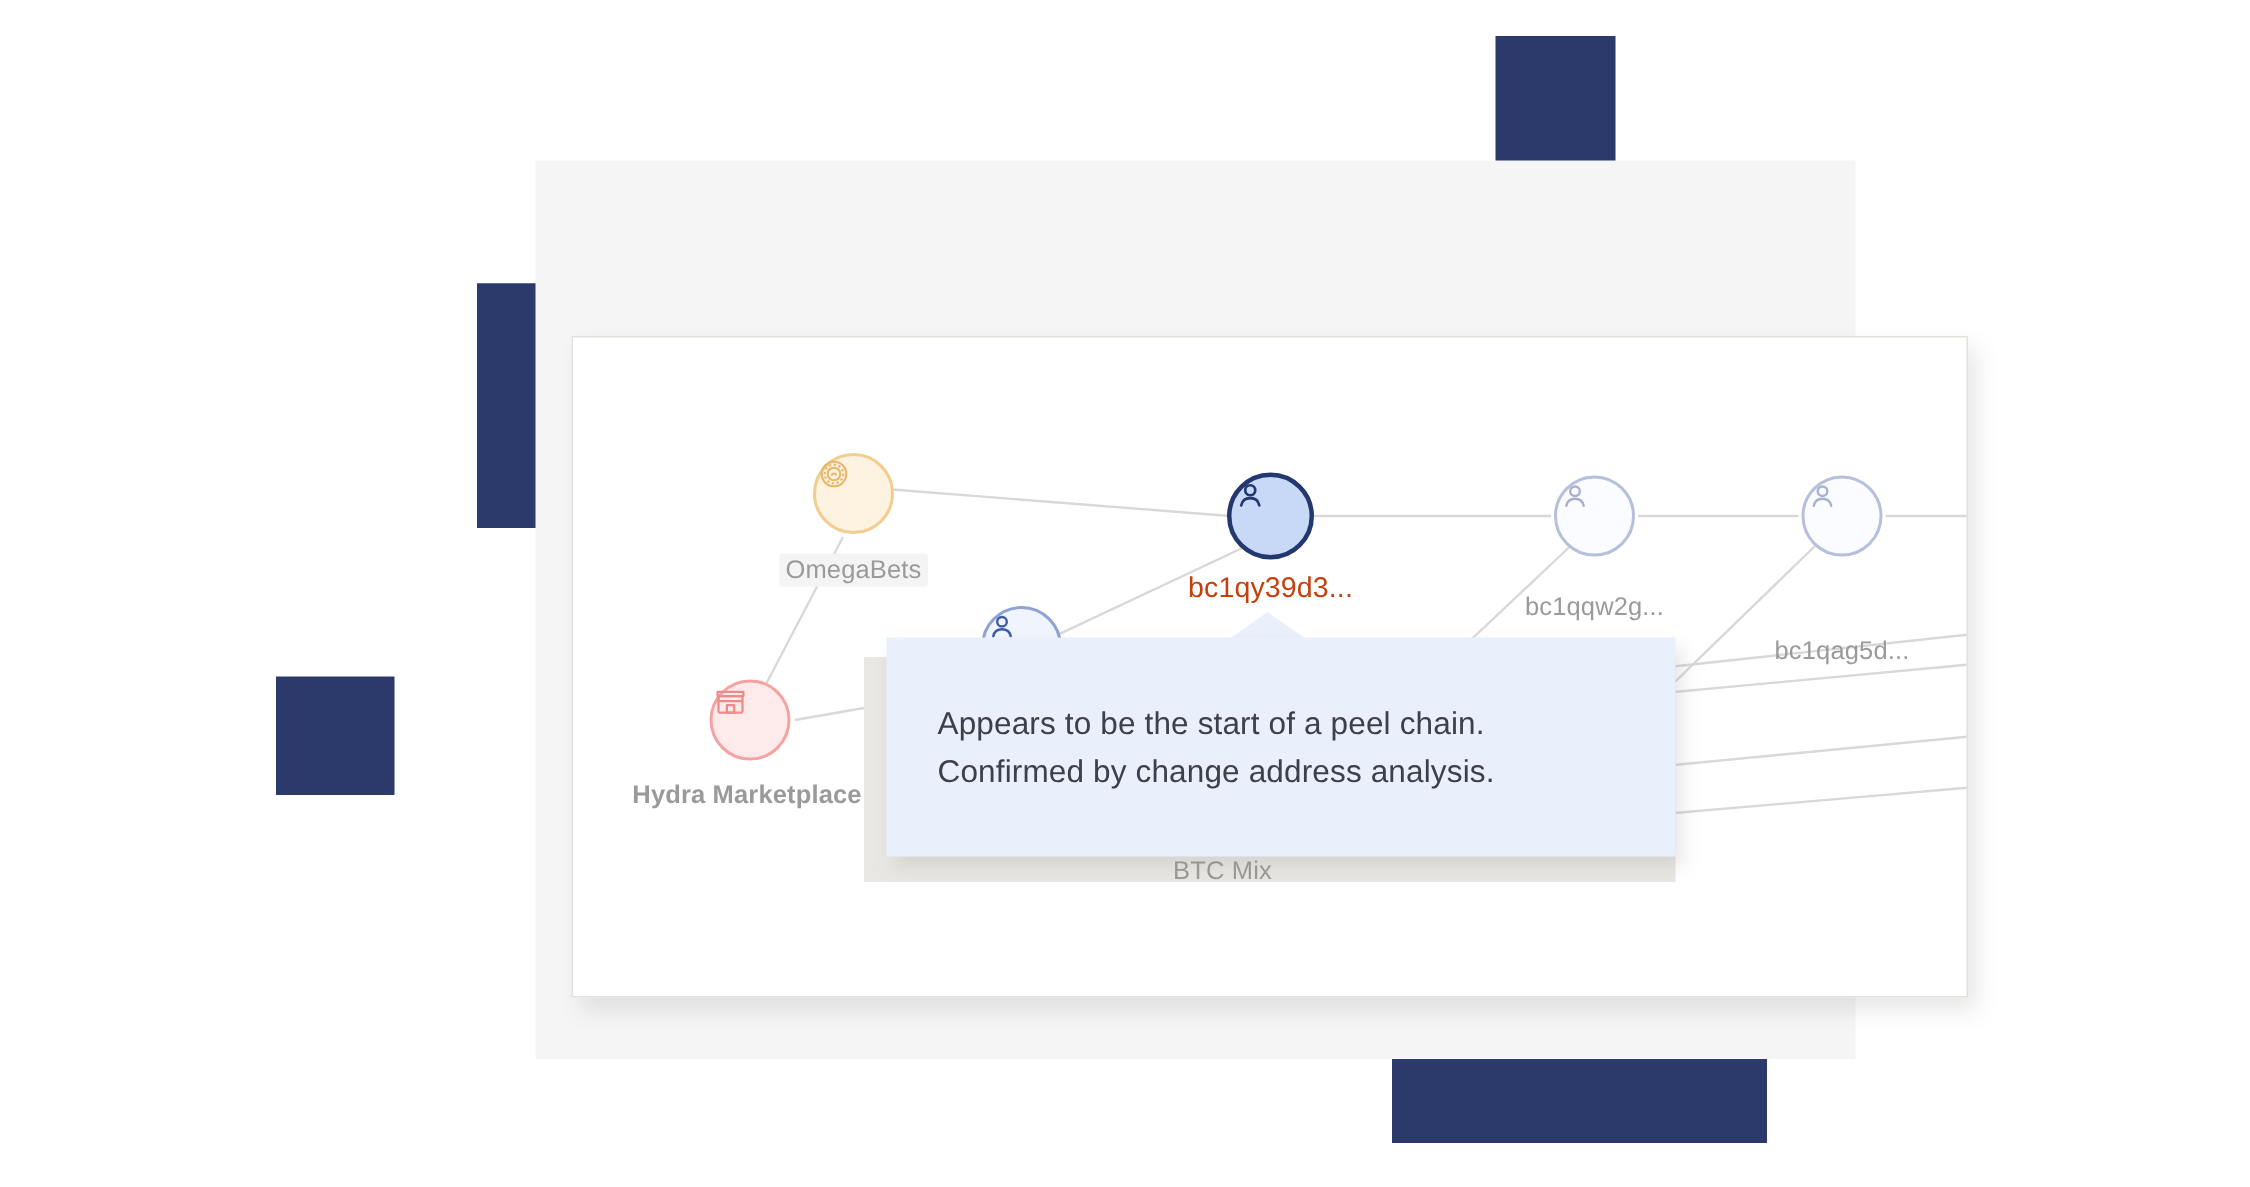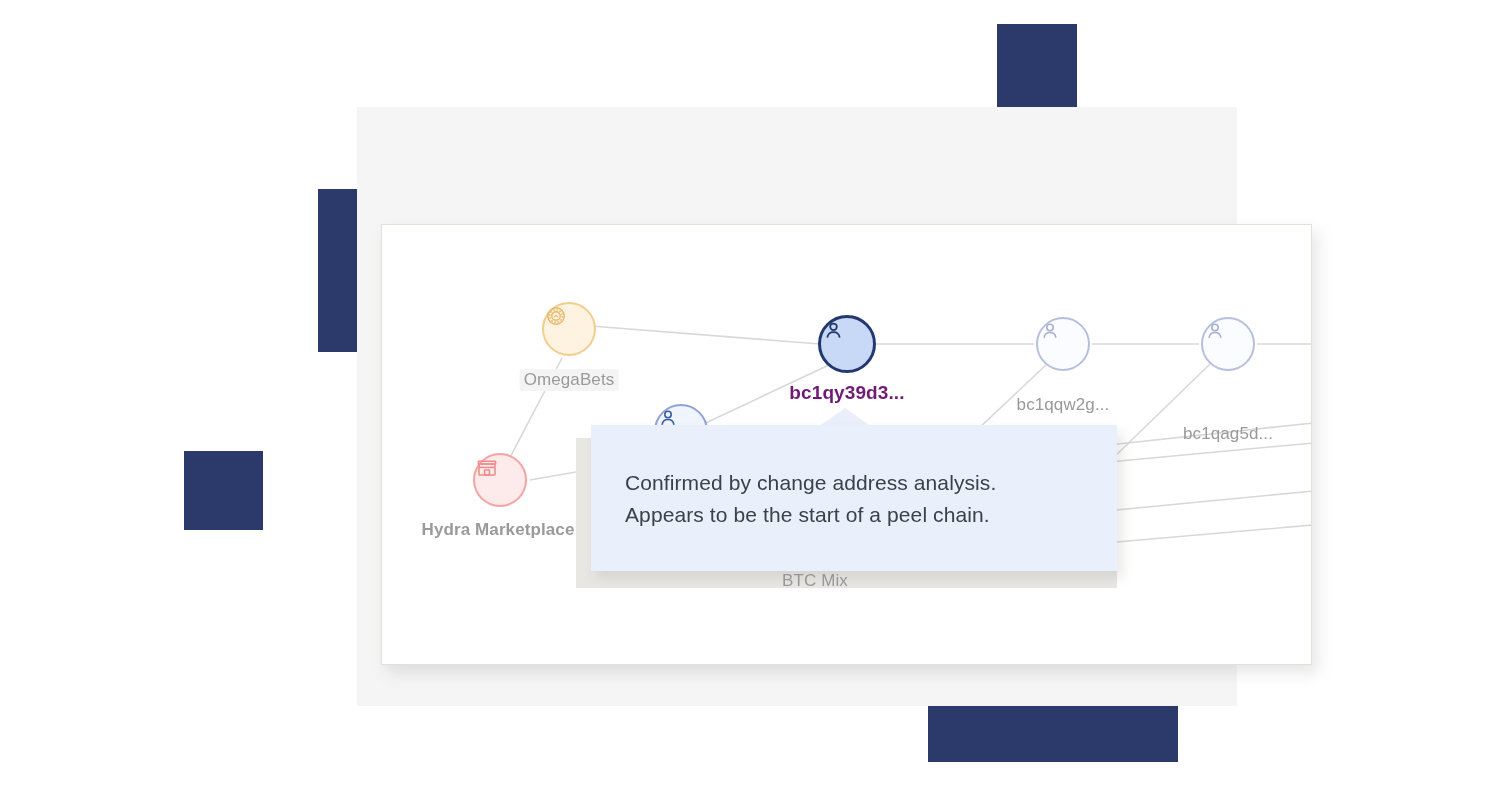--- a/index.html
+++ b/index.html
@@ -93,24 +93,23 @@
     font-size: 17px;
     color: #9a9a9a;
     white-space: nowrap;
     background: #f4f4f4;
     padding: 1px 4px;
     border-radius: 2px;
     letter-spacing: .1px;
   }
   .node-label.plain-bg { background: transparent; }
   .node-label.selected {
-    color: #701a75;
+    color: #c2410c;
     background: transparent;
     font-size: 19px;
-    font-weight: bold;
   }
 
   
   .callout {
     position: absolute;
     left: 591px; top: 425px;
     width: 526px; height: 146px;
     background: #eaf0fb;
     box-shadow: 5px 7px 11px rgba(130,125,120,0.18);
   }
@@ -246,18 +245,18 @@
     </div>
   </div>
 
   <div class="callout-ghost"></div>
 
   <div class="node-label" style="position:absolute; left:815px; top:570px; background:transparent;">BTC Mix</div>
 
   <div class="callout-arrow"></div>
   <div class="callout">
     <div class="callout-body">
+      <div class="callout-line">Appears to be the start of a peel chain.</div>
       <div class="callout-line">Confirmed by change address analysis.</div>
-      <div class="callout-line">Appears to be the start of a peel chain.</div>
     </div>
   </div>
 
 </div>
 
 </body></html>

